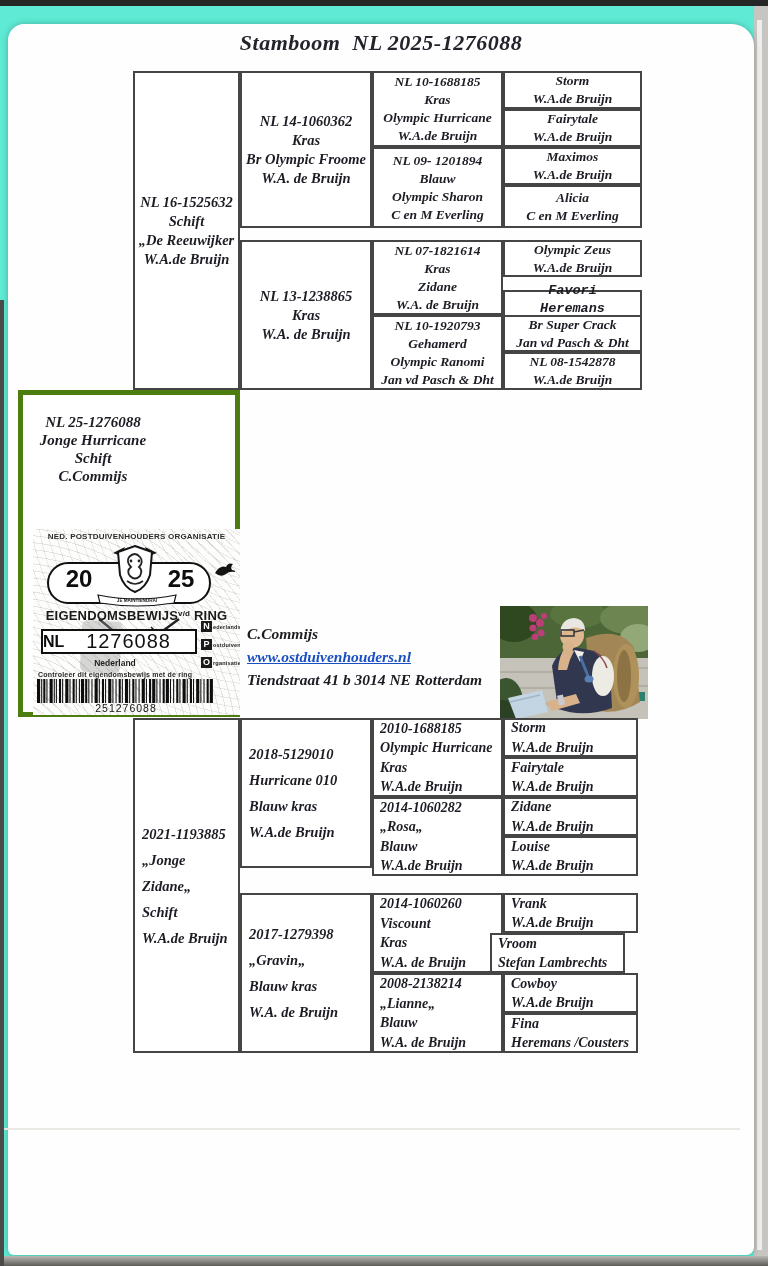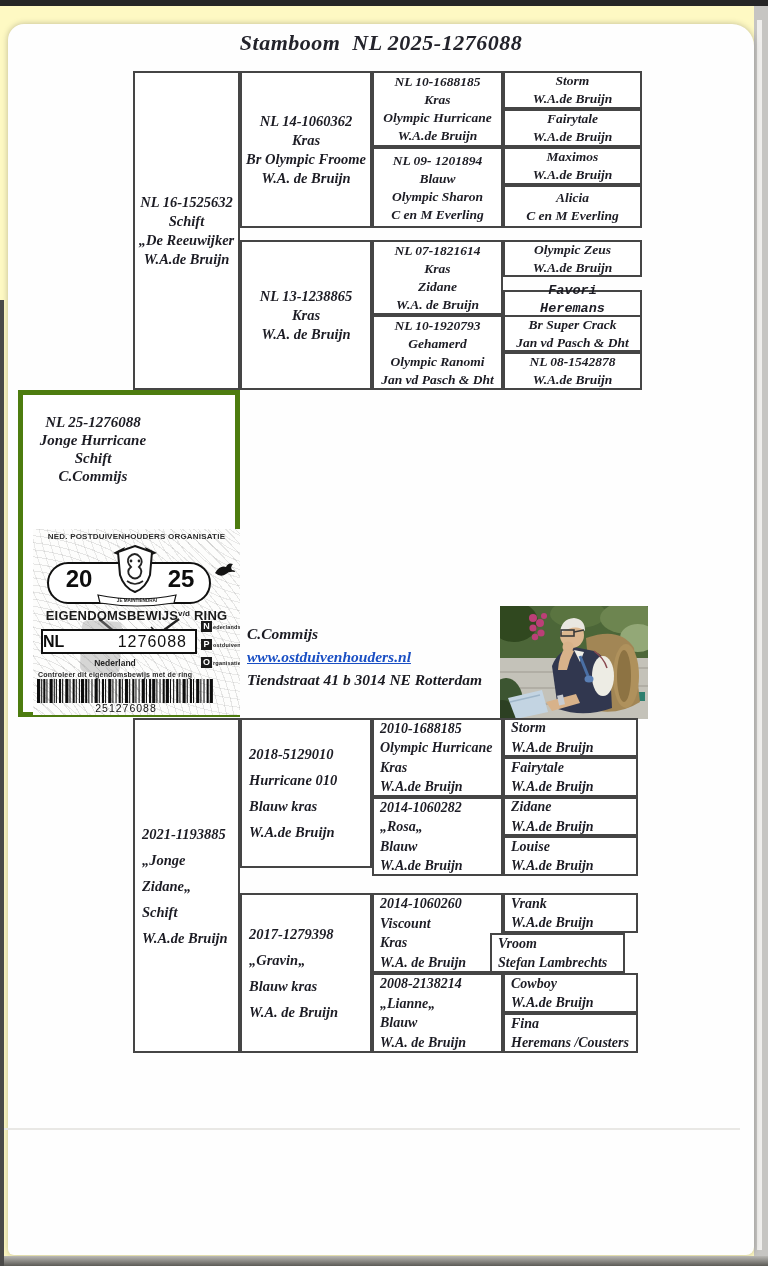--- a/index.html
+++ b/index.html
@@ -1,16 +1,16 @@
 <!DOCTYPE html>
 <html><head>
 <meta charset="utf-8">
 <style>
   html,body{margin:0;padding:0;}
-  .scan{position:relative;width:768px;height:1266px;background:#fef9c3;overflow:hidden;
+  .scan{position:relative;width:768px;height:1266px;background:#5eead4;overflow:hidden;
          font-family:"Liberation Serif",serif;}
   .edge-top{position:absolute;left:0;top:0;width:768px;height:6px;background:#262626;}
   .edge-bottom{position:absolute;left:0;top:1256px;width:768px;height:10px;
                background:linear-gradient(#b9b8b4,#5c5b56);}
   .edge-left{position:absolute;left:0;top:300px;width:4px;height:966px;background:#4a4a48;}
   .edge-right-band{position:absolute;left:754px;top:6px;width:14px;height:1250px;background:#c6c5c2;}
   .edge-right-hl{position:absolute;left:757px;top:20px;width:5px;height:1230px;background:#efeeec;}
   .page{position:absolute;left:8px;top:24px;width:746px;height:1231px;background:#fefefe;
         border-radius:16px 22px 8px 6px;box-shadow:0 0 6px rgba(0,0,0,.25);}
   .crease{position:absolute;left:0;top:1128px;width:740px;height:2px;background:#e9e8e5;}
@@ -46,21 +46,21 @@
         border:2.5px solid #101010;border-radius:22px;background:#fff;}
   .yr{position:absolute;top:36px;width:48px;text-align:center;font-size:24px;font-weight:bold;color:#0d0d0d;}
   .smudge{position:absolute;left:48px;top:92px;width:40px;height:52px;background:#9a9a9a;
           opacity:.4;border-radius:6px;transform:rotate(3deg);}
   .card-title{position:absolute;left:0;top:79px;width:100%;text-align:center;
               font-size:13px;font-weight:bold;letter-spacing:.2px;color:#1a1a1a;}
   .card-title .vd{font-size:8px;vertical-align:4px;}
   .ring-box{position:absolute;left:8px;top:100px;width:156px;height:25px;box-sizing:border-box;
             border:2.5px solid #101010;background:#fff;display:flex;align-items:center;}
   .ring-box .cc{font-size:16px;font-weight:bold;color:#0d0d0d;flex:1;}
-  .ring-box .num{font-size:16px;letter-spacing:1px;padding-right:8px;color:#111;}
+  .ring-box .num{font-size:20px;letter-spacing:1px;padding-right:24px;color:#111;}
   .country{position:absolute;left:0;top:129px;width:164px;text-align:center;
            font-size:8.5px;font-weight:bold;color:#1f1f1f;}
   .npo-row{position:absolute;left:168px;display:flex;align-items:flex-start;}
   .npo-sq{width:11px;height:11px;background:#1b1b1b;color:#fff;font-size:9px;font-weight:bold;
           text-align:center;line-height:11px;}
   .npo-rest{font-size:5.5px;font-weight:bold;color:#222;margin:3px 0 0 1px;letter-spacing:.2px;}
   .check{position:absolute;left:5px;top:142px;font-size:7px;font-weight:bold;color:#2a2a2a;
          letter-spacing:.2px;}
   .bar-num{position:absolute;left:4px;top:173px;width:178px;text-align:center;
            font-size:10.5px;color:#111;letter-spacing:1px;}

